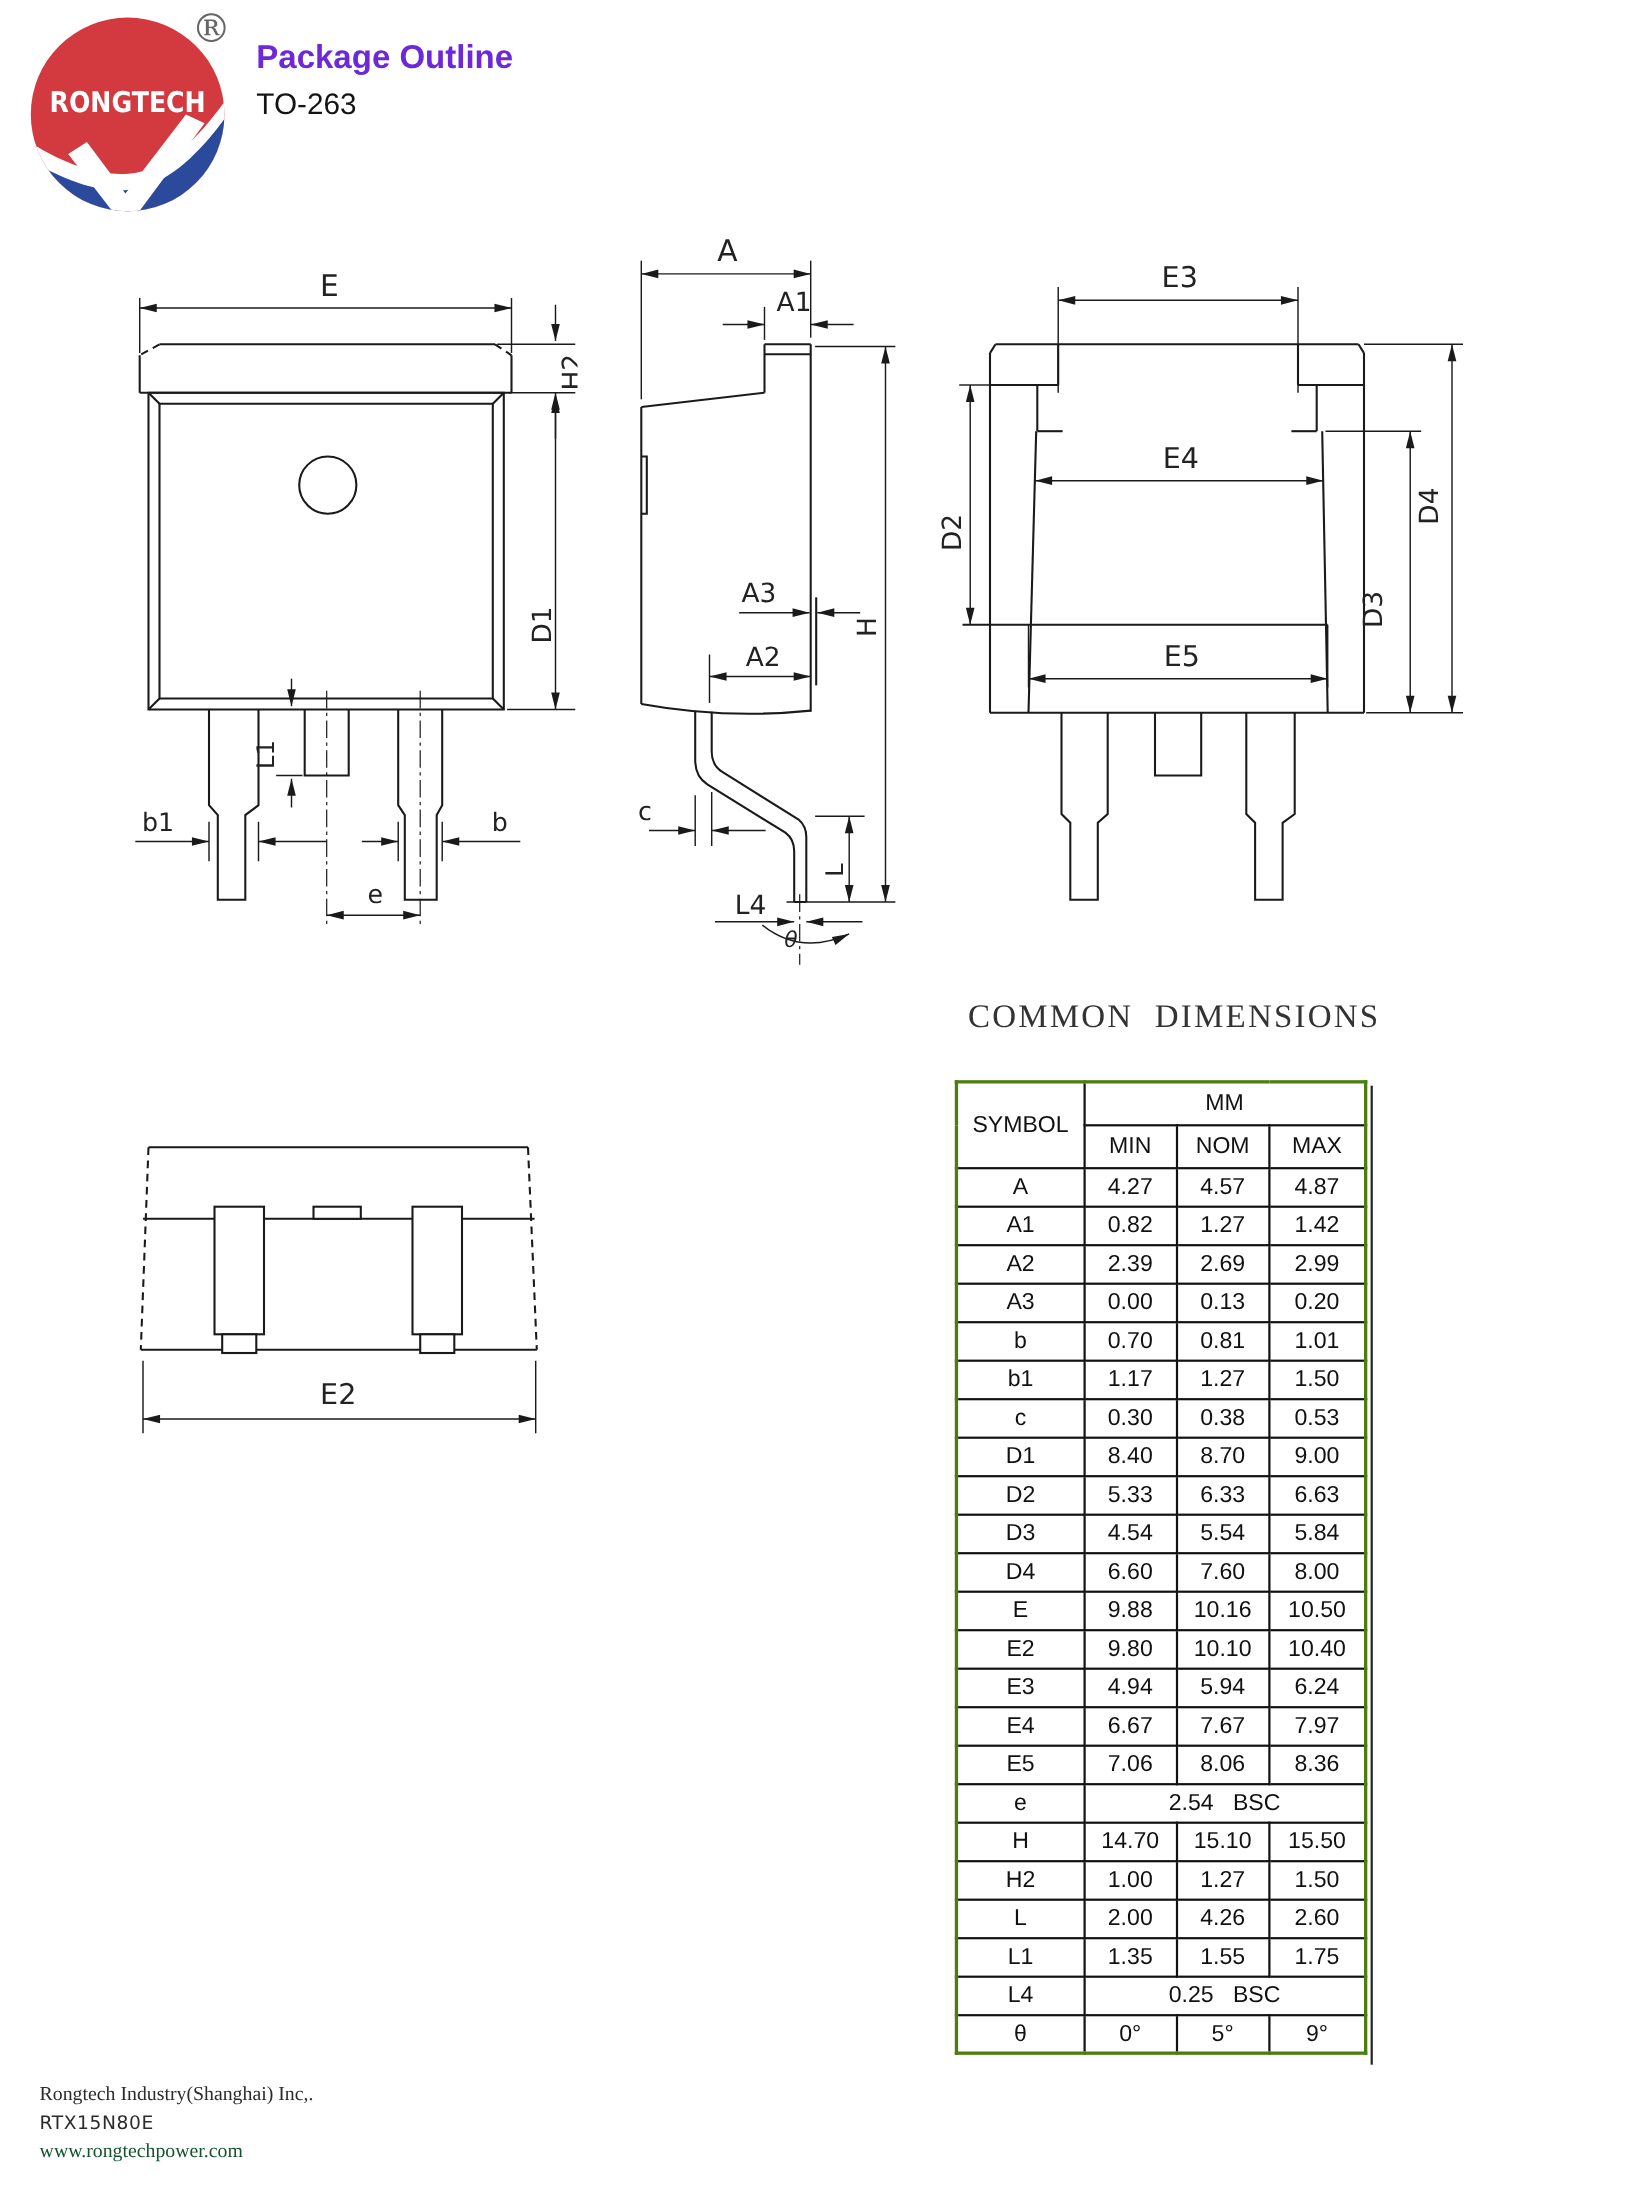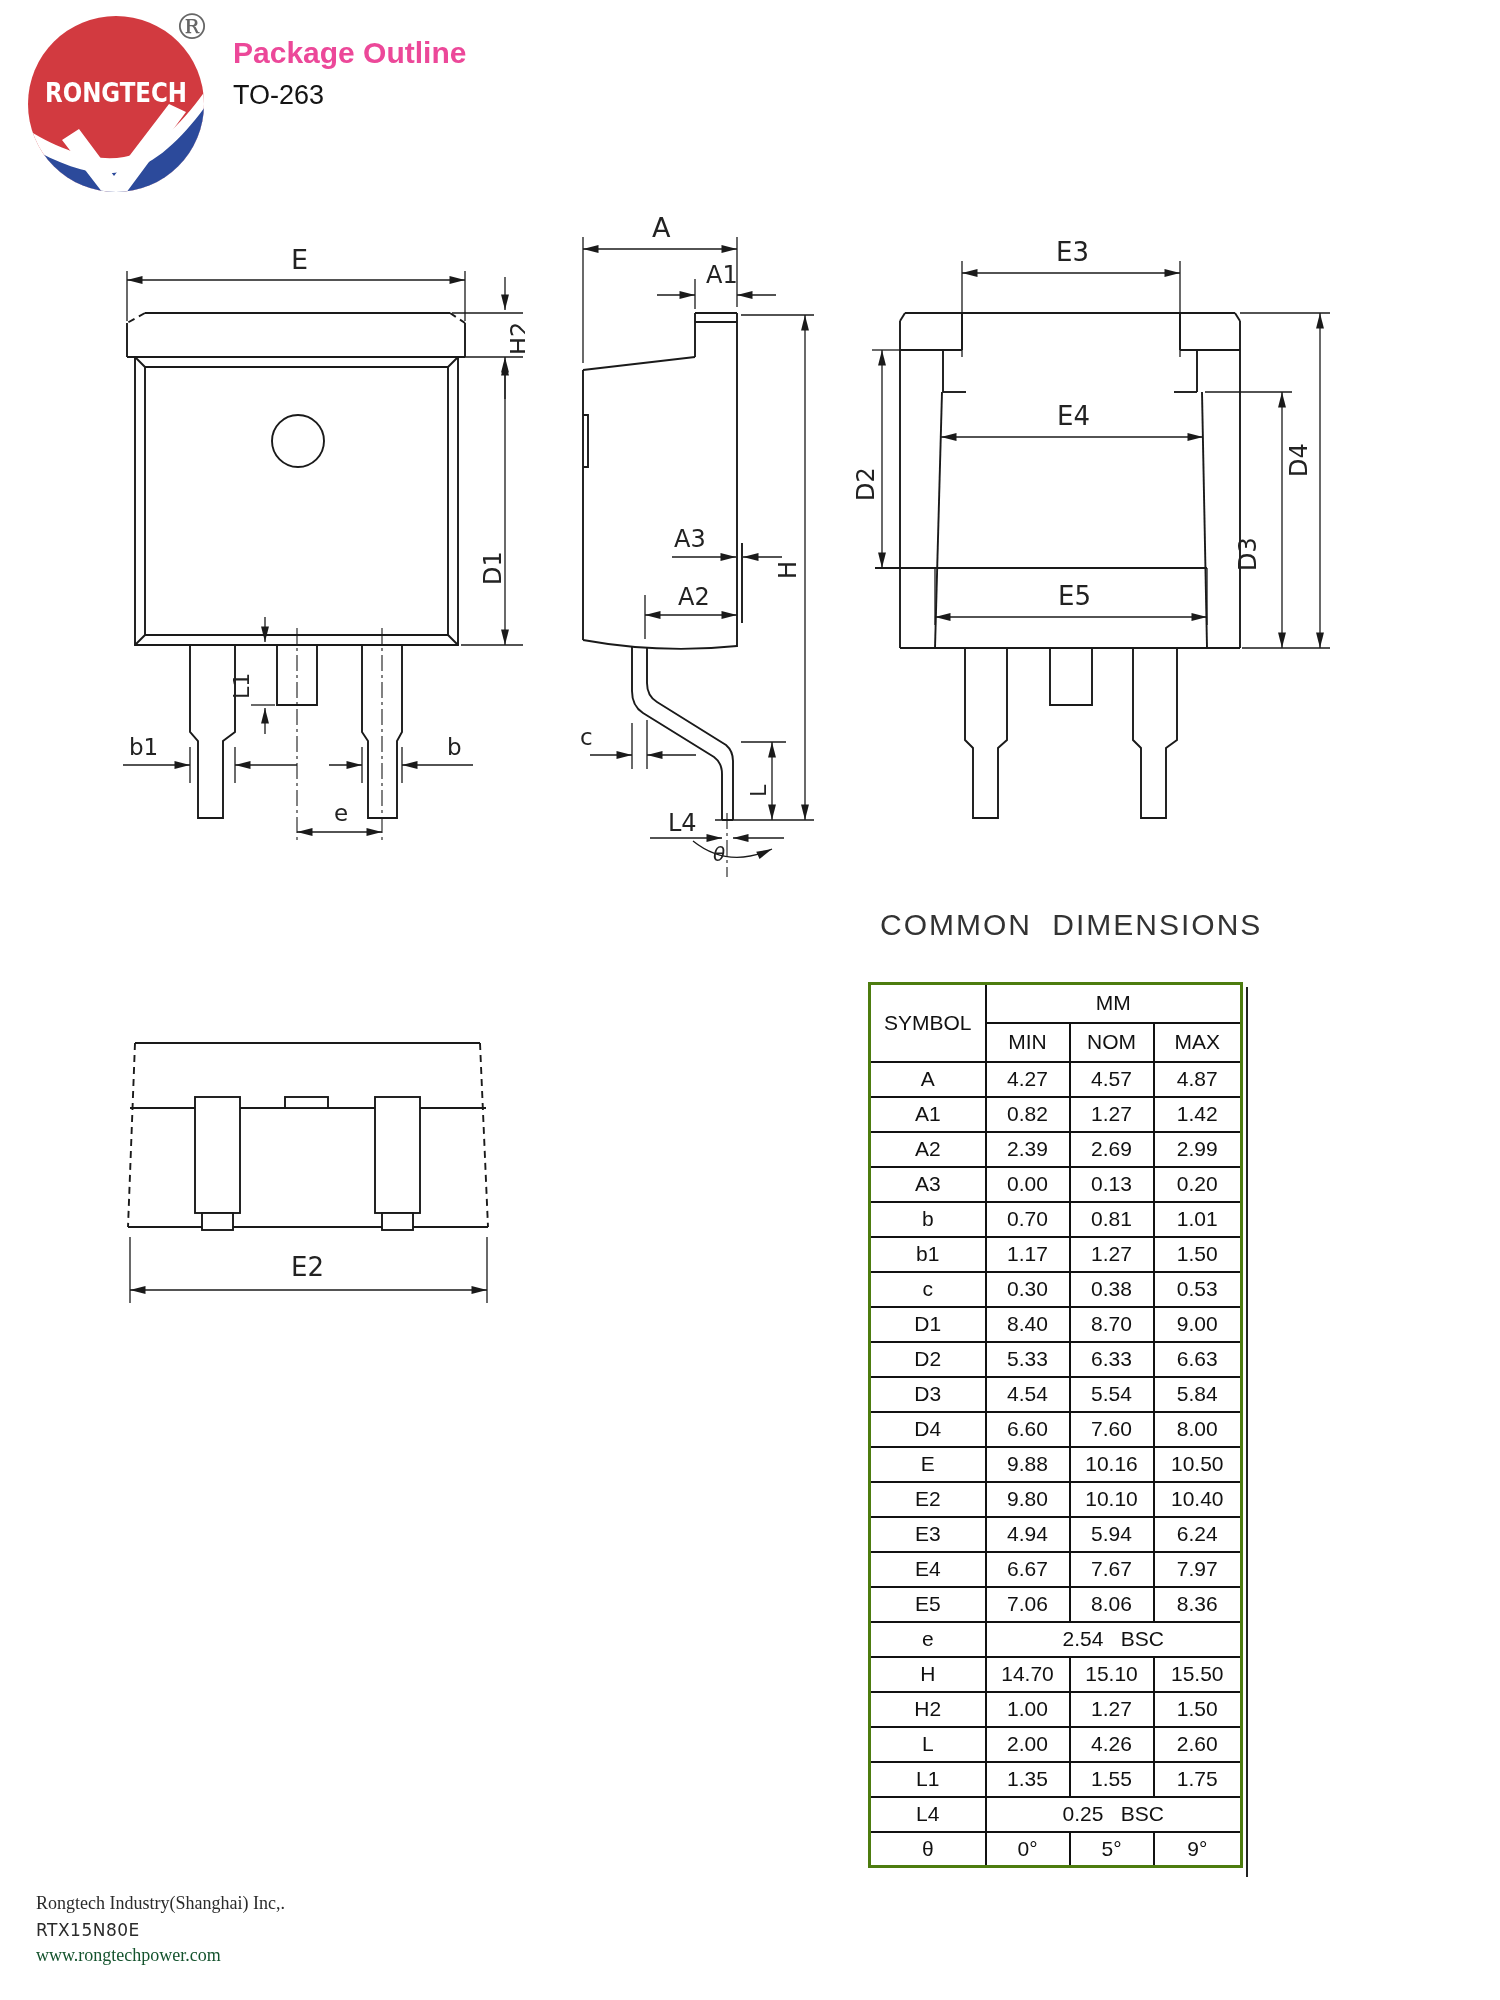--- a/index.html
+++ b/index.html
@@ -1,34 +1,34 @@
 <!DOCTYPE html>
 <html><head>
 <meta charset="utf-8">
 <style>
   html,body{margin:0;padding:0;background:#fff;}
   .page{position:relative;width:1500px;height:2000px;background:#ffffff;overflow:hidden;
         font-family:"Liberation Sans",sans-serif;color:#111;}
   .abs{position:absolute;}
   
-  .doc-title{left:233px;top:36px;font-size:30px;font-weight:bold;color:#ec4899;
+  .doc-title{left:233px;top:36px;font-size:30px;font-weight:bold;color:#6d28d9;
              font-family:"Liberation Sans",sans-serif;}
   .doc-subtitle{left:233px;top:80px;font-size:27px;color:#141414;text-align:right;}
   .reg-mark{left:174px;top:6px;font-size:36px;color:#666;font-family:"DejaVu Serif",serif;}
   
   svg{display:block;}
   .obj{stroke:#1a1a1a;stroke-width:1.9;fill:none;}
   .objw{stroke:#1a1a1a;stroke-width:1.9;fill:#fff;}
   .dim{stroke:#1a1a1a;stroke-width:1.3;fill:none;}
   .cl{stroke:#1a1a1a;stroke-width:1.1;fill:none;stroke-dasharray:16 4 3 4;}
   .dash{stroke-dasharray:7 5;}
   .dimtext{font-family:"DejaVu Sans",sans-serif;fill:#222;}
   
   .cd-title{left:880px;top:908px;font-size:30px;color:#333;letter-spacing:2px;word-spacing:10px;
-            font-family:Liberation Sans, sans-serif;}
+            font-family:Liberation Serif, serif;}
   table.cd{position:absolute;left:868px;top:982px;border-collapse:collapse;border:3px solid #4d7c0f;
            font-family:"Liberation Sans",sans-serif;}
   table.cd th,table.cd td{border:2.5px solid #111;text-align:center;font-size:21px;
            font-weight:normal;color:#111;padding:0;}
   table.cd thead tr{height:39px;}
   table.cd tbody tr{height:35px;}
   td.merged{padding-left:0;}
   .right-dline{left:1246px;top:987px;width:2px;height:890px;background:#222;}
   
   .f1{left:36px;top:1893px;font-size:18px;color:#2b2b2b;font-family:"Liberation Serif",serif;}

